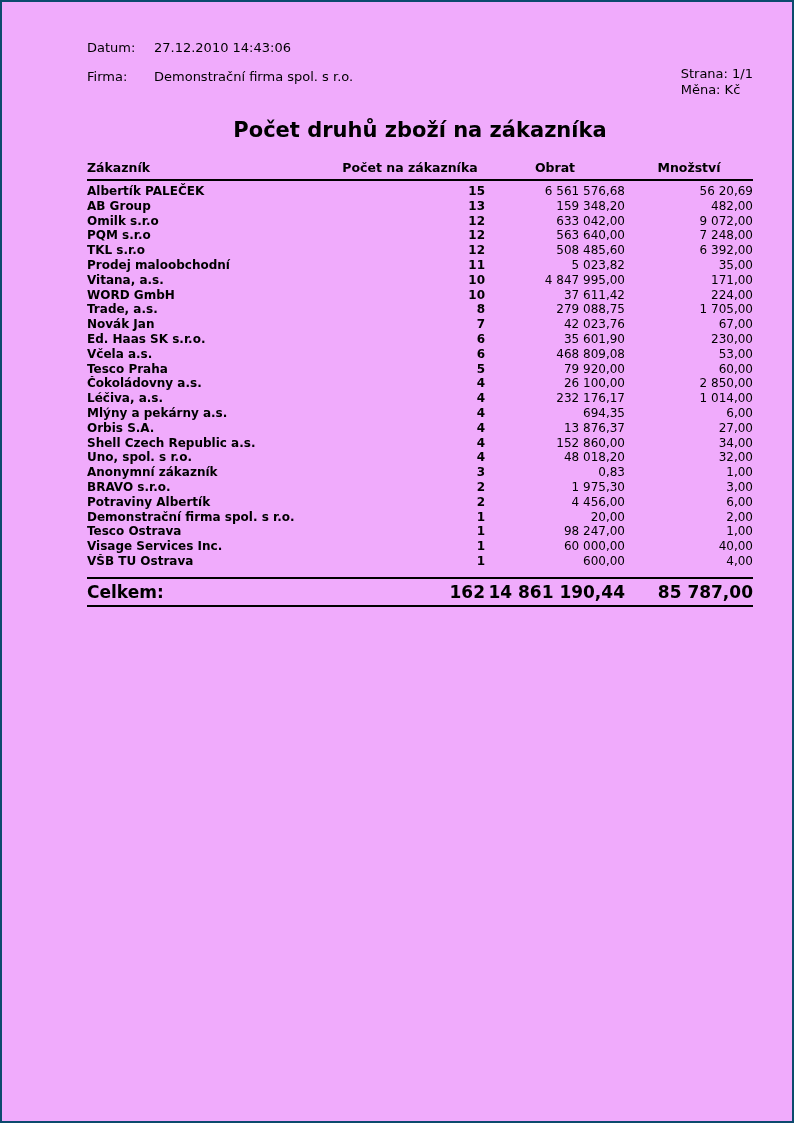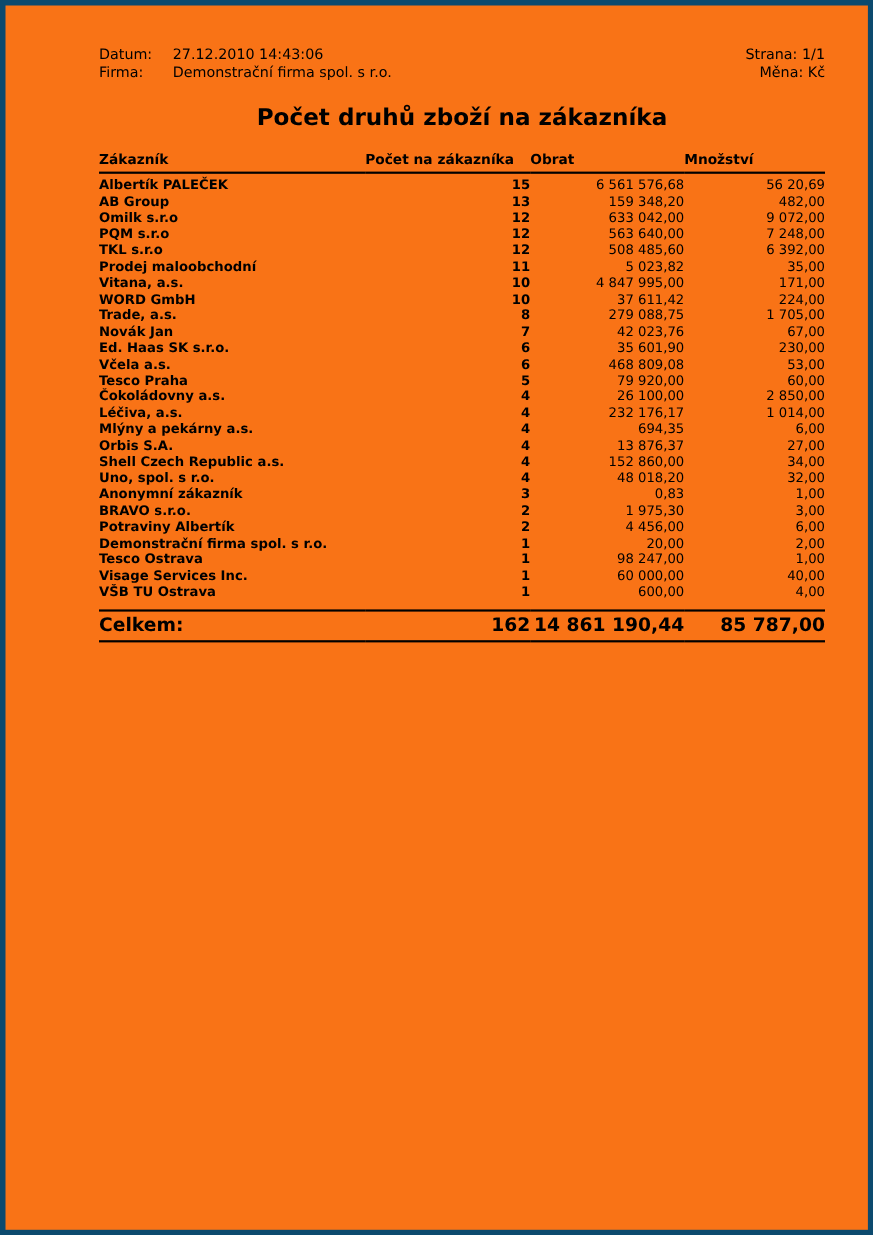--- a/index.html
+++ b/index.html
@@ -4,57 +4,57 @@
 <style>
   html, body {
     margin: 0;
     padding: 0;
     background: #ffffff;
   }
   .page {
     width: 794px;
     height: 1123px;
     box-sizing: border-box;
-    border: 5px solid #0c4a6e;
-    background: #f97316;
+    border: 2px solid #0c4a6e;
+    background: #f0abfc;
     font-family: "DejaVu Sans", "Liberation Sans", sans-serif;
     color: #000000;
     overflow: hidden;
   }
   .report {
     padding: 38px 39px 0 85px;
   }
   .meta {
     display: flex;
     justify-content: space-between;
     font-size: 13px;
     line-height: 16px;
   }
   .meta-left {
     display: grid;
     grid-template-columns: 67px auto;
   }
   .meta-right {
-    text-align: right;
+    margin-top: 26px;
   }
   .title {
     text-align: center;
     font-size: 21px;
     font-weight: bold;
     margin: 20px 0 18px 0;
   }
   table.report-table {
     width: 100%;
     border-collapse: collapse;
     table-layout: fixed;
   }
   th {
     font-size: 12.5px;
     font-weight: bold;
-    text-align: left;
+    text-align: center;
     border-bottom: 2px solid #000000;
     padding: 0 0 4px 0;
     white-space: nowrap;
   }
   th.c1 { text-align: left; }
   th.c2 { width: 150px; }
   th.c3 { width: 140px; }
   th.c4 { width: 128px; }
   td {
     font-size: 12px;

